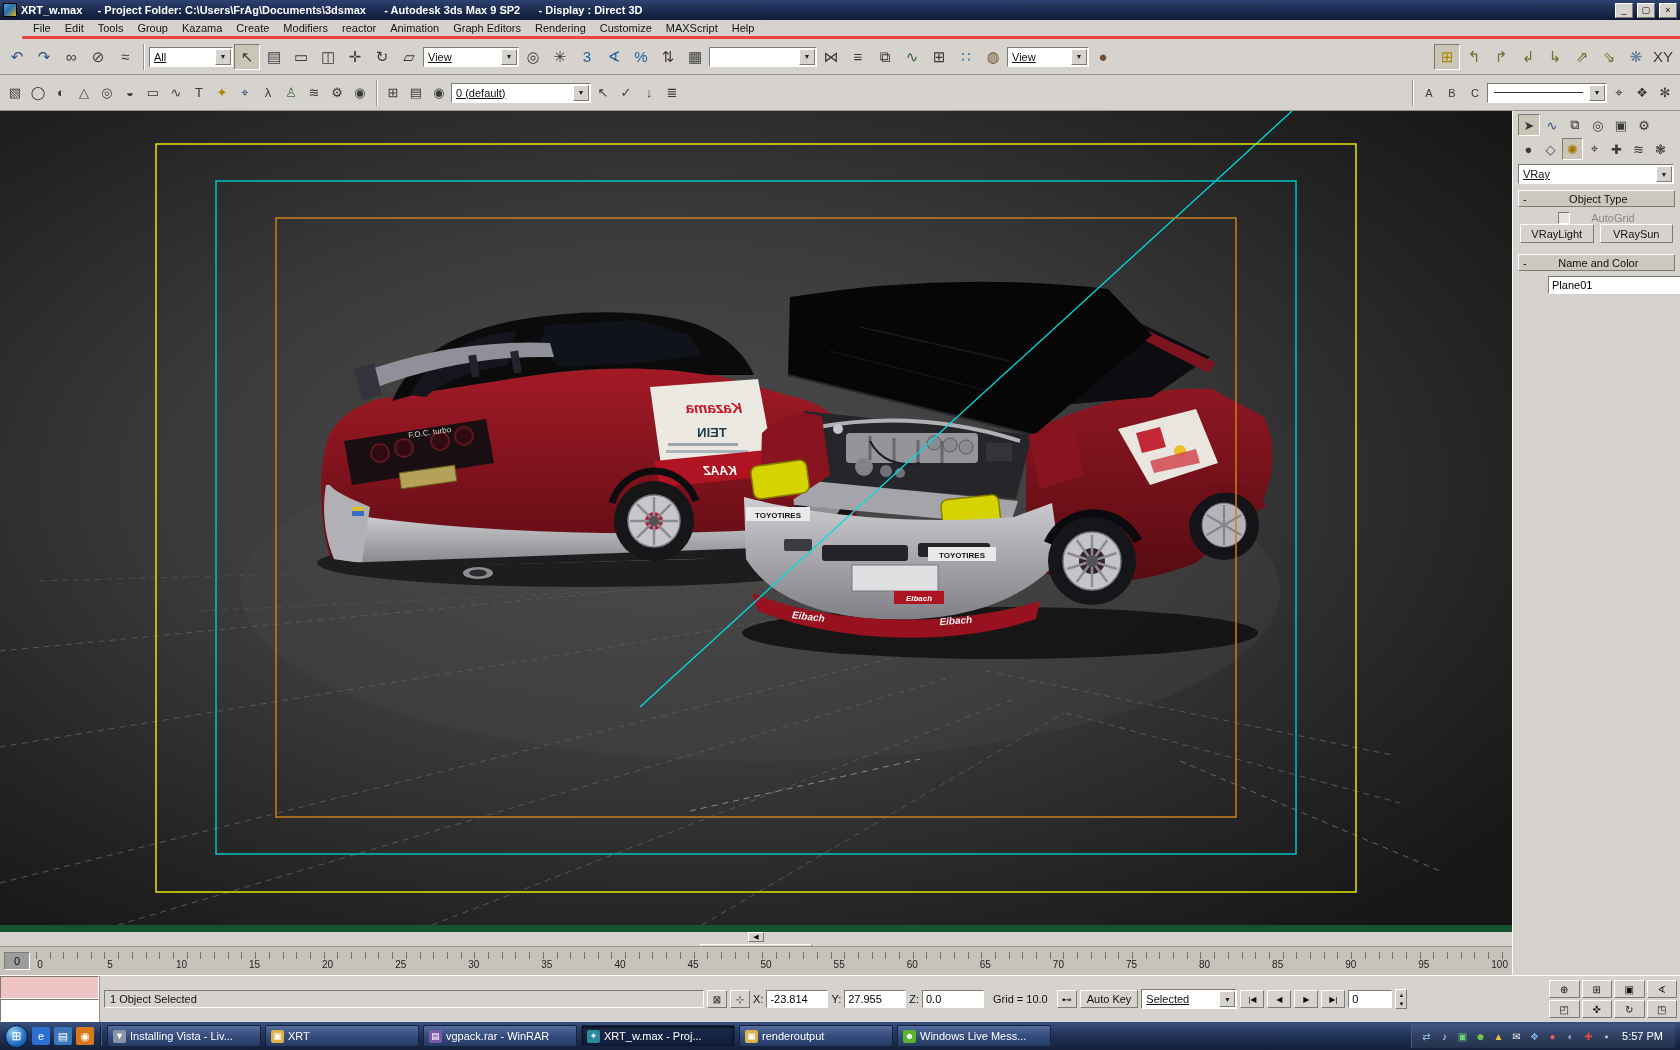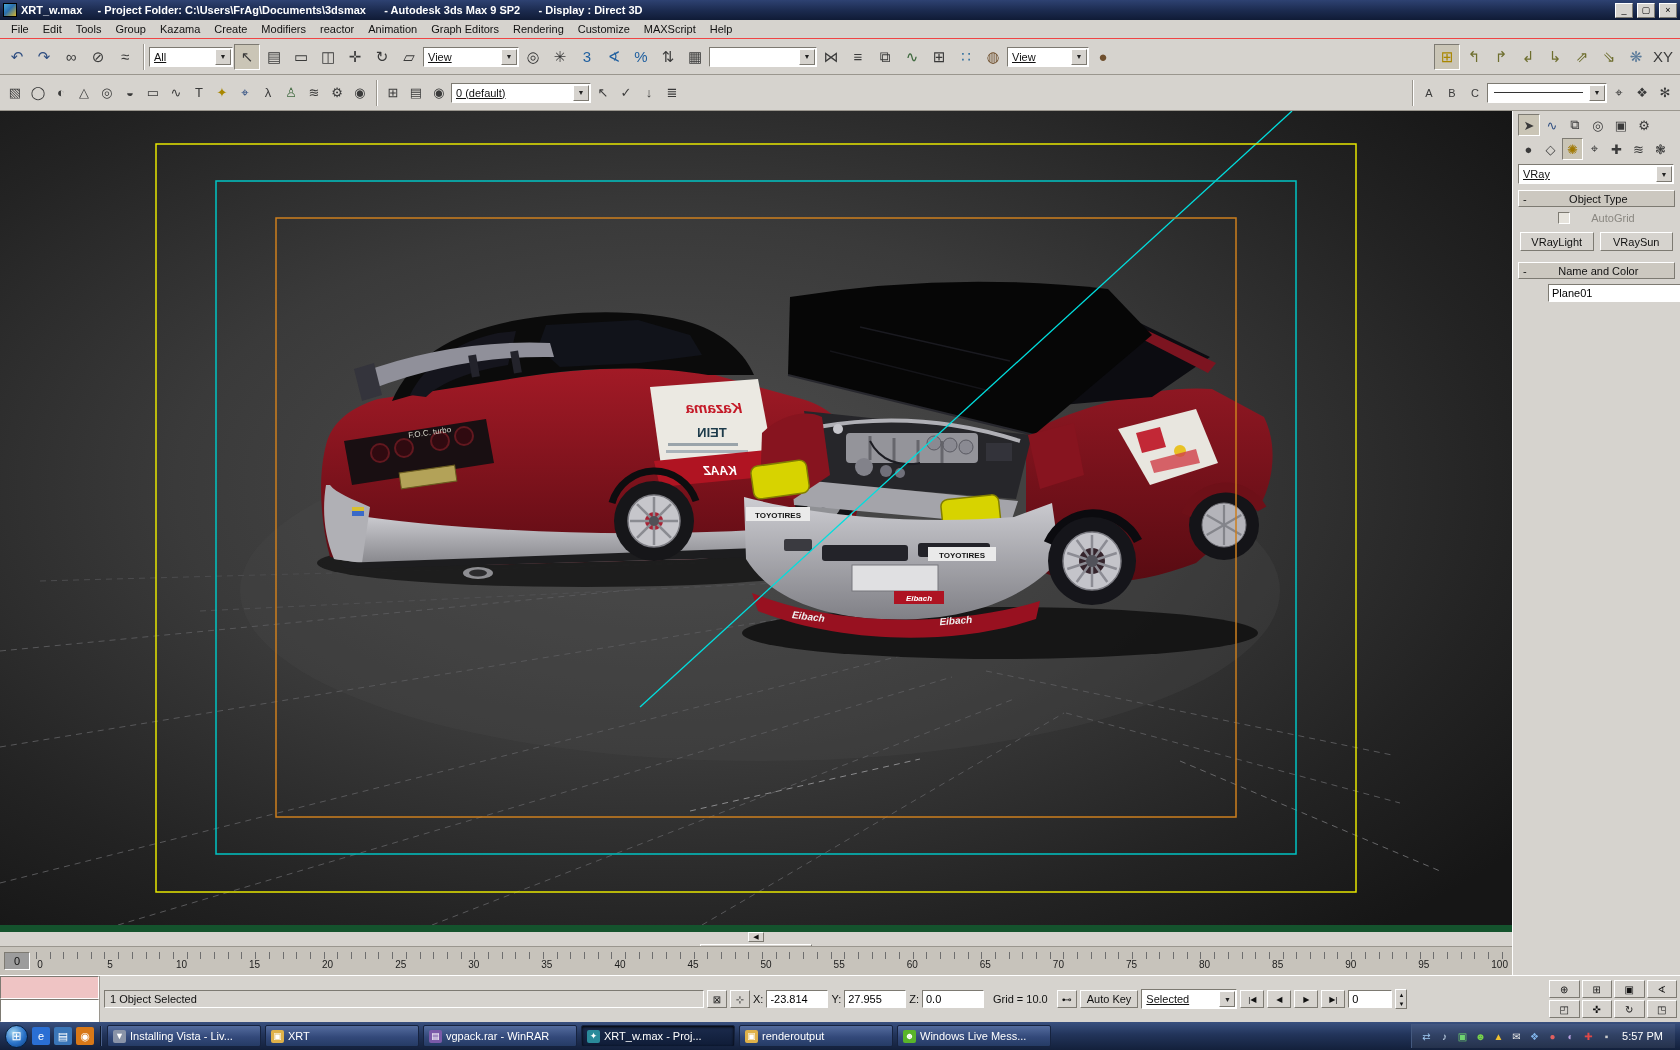--- a/index.html
+++ b/index.html
@@ -14,21 +14,21 @@
   .titlebar { height:20px; display:flex; align-items:center; gap:4px; padding:0 3px;
               background:linear-gradient(180deg,#2e4272 0%,#1b2a4e 55%,#101b36 100%); color:#fff; }
   .app-icon { width:14px; height:14px; border:1px solid #000;
               background:linear-gradient(135deg,#49a8d8 0%,#2a6fae 45%,#d8b428 100%); }
   .title { flex:1; white-space:pre; overflow:hidden; font-weight:bold; }
   .winbtn { width:18px; height:15px; display:flex; align-items:center; justify-content:center;
             font-size:9px; line-height:1; color:#000; }
 
   
   .menubar { height:19px; display:flex; align-items:center; padding:4px 4px;
-             background:#d6d3ce; border-bottom:1px solid #ef4444; }
+             background:#d6d3ce; border-bottom:3px solid #ef4444;margin-left:22px; }
   .menu-item { padding:2px 7px; white-space:nowrap; }
 
   
   .toolbar { height:36px; display:flex; align-items:center; gap:1px; padding:0 4px;
              background:#d6d3ce; border-bottom:1px solid #9a968e; }
   .tbtn { width:26px; height:26px; display:flex; align-items:center; justify-content:center;
           font-size:15px; color:#3a3a3a; border:1px solid transparent; flex:0 0 auto; }
   .tbtn.sm { width:22px; height:22px; font-size:13px; }
   .tbtn[data-state="pressed"] { border-color:#7d7a72 #fff #fff #7d7a72; background:#cac5b6; }
   .tsep { width:1px; height:26px; background:#9a968e; box-shadow:1px 0 0 #fff; margin:0 4px; flex:0 0 auto; }
@@ -70,21 +70,21 @@
   .tick { min-width:8px; text-align:center; }
 
   
   .command-panel { width:168px; background:#d6d3ce; border-left:1px solid #fff; padding:3px 5px; }
   .cp-row { display:flex; gap:1px; margin-bottom:2px; }
   .cp-dd { margin:4px 0; width:156px; }
   .rollout-header { height:17px; display:flex; align-items:center; padding:0 4px; margin-top:6px;
                     background:#ccc8c0; border:1px solid; border-color:#fff #7d7a72 #7d7a72 #fff; }
   .rollout-title { flex:1; text-align:center; }
   .rollout-body { padding:5px 2px; }
-  .check-row { display:flex; align-items:center; gap:21px; justify-content:center; margin-bottom:8px; }
+  .check-row { display:flex; align-items:center; gap:21px; justify-content:center; margin-bottom:0; }
   .checkbox { width:12px; height:12px; background:#e7e4dd; border:1px solid; border-color:#7d7a72 #fff #fff #7d7a72; }
   .disabled-label { color:#8a8781; }
   .btn-row { display:flex; gap:6px; }
   .cp-btn { flex:1; height:19px; display:flex; align-items:center; justify-content:center; }
   .name-row { display:flex; gap:5px; align-items:center;margin-left:28px; }
   .name-input { flex:1; height:18px; background:#fff; border:1px solid; border-color:#7d7a72 #fff #fff #7d7a72;
                 padding:0 3px; font-family:"Liberation Sans",sans-serif; font-size:11px; }
   .color-swatch { width:18px; height:18px; border:1px solid; border-color:#fff #7d7a72 #7d7a72 #fff; }
 
   

